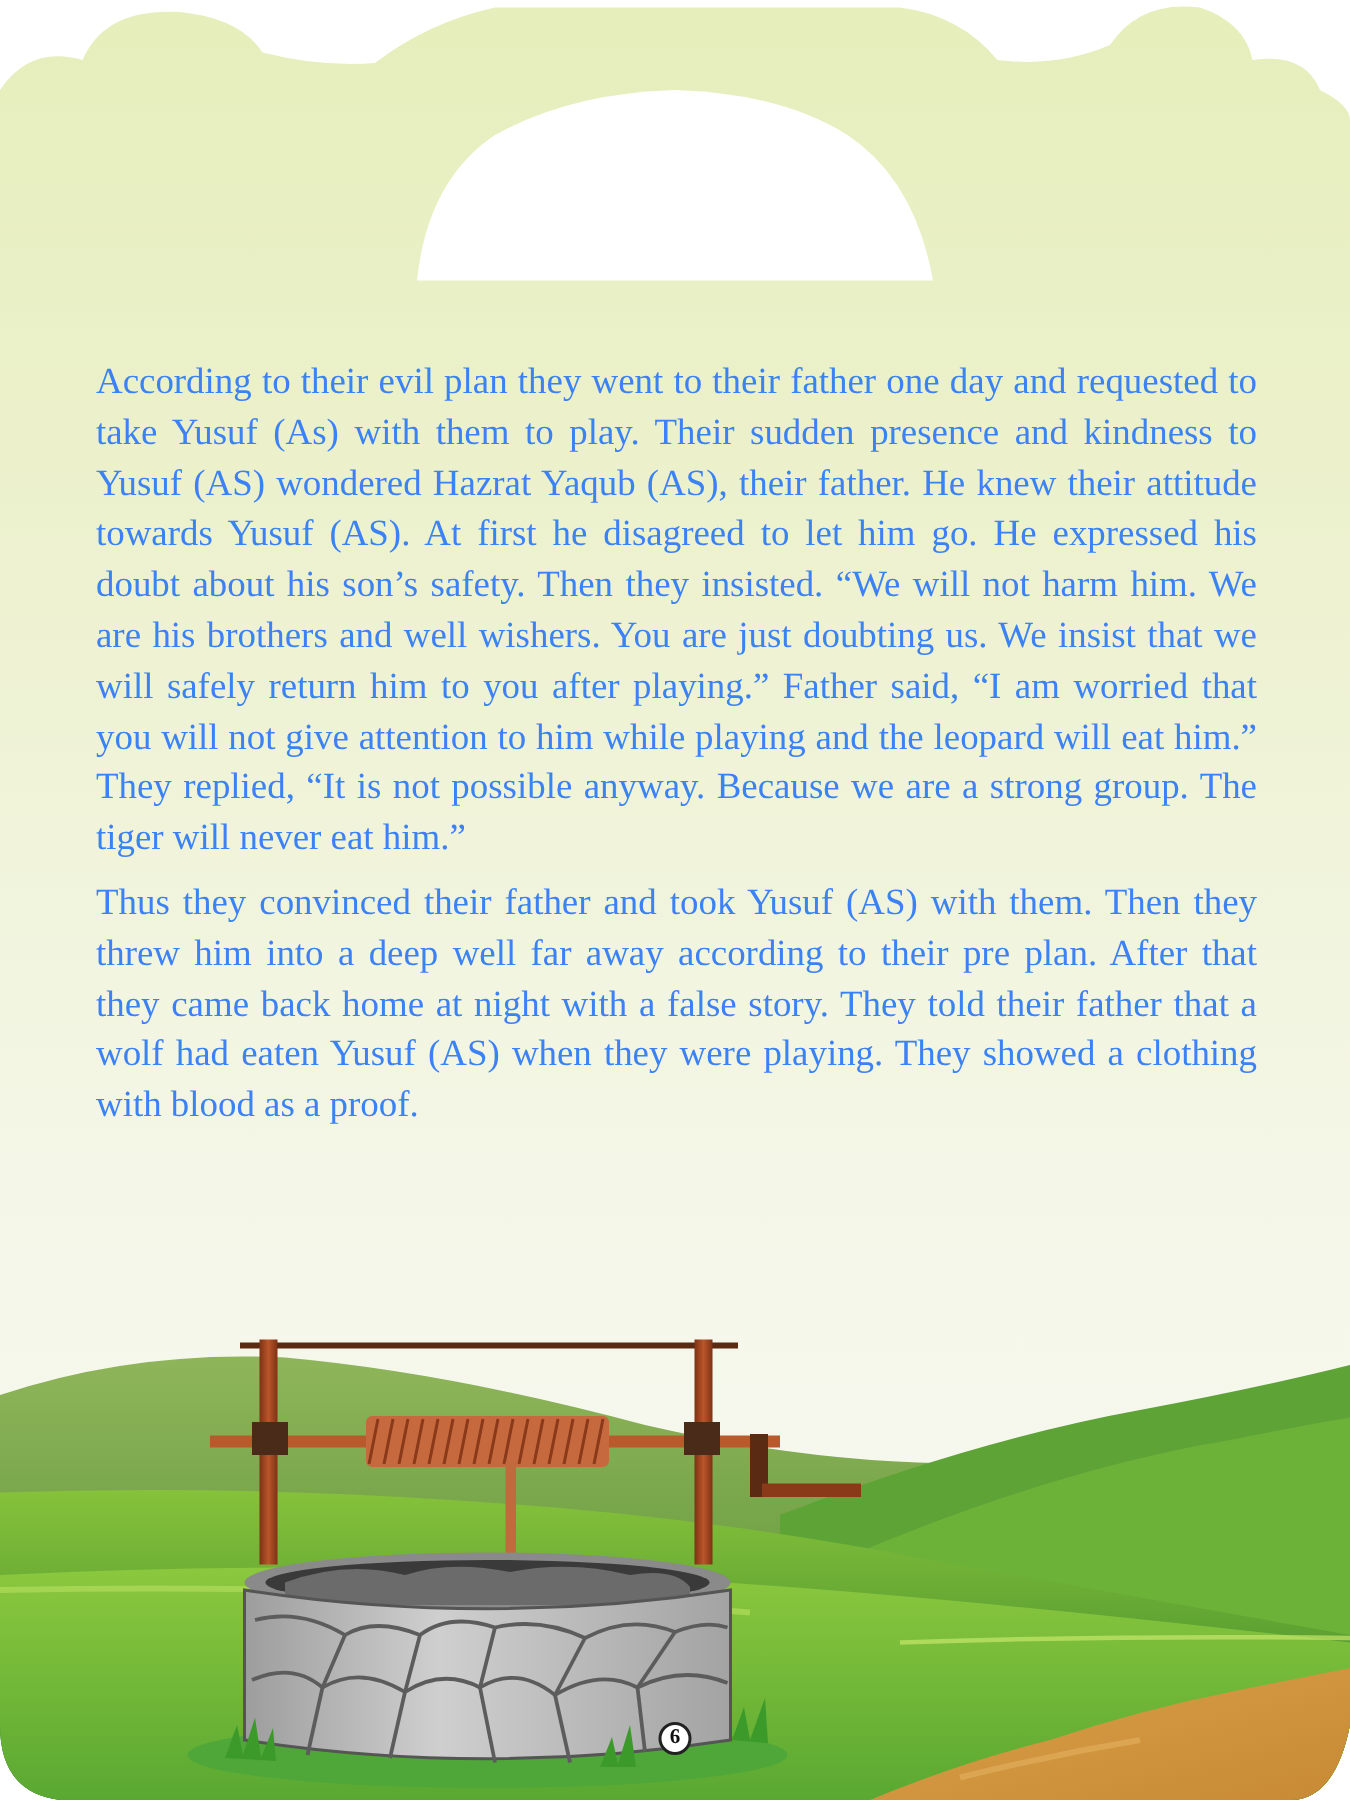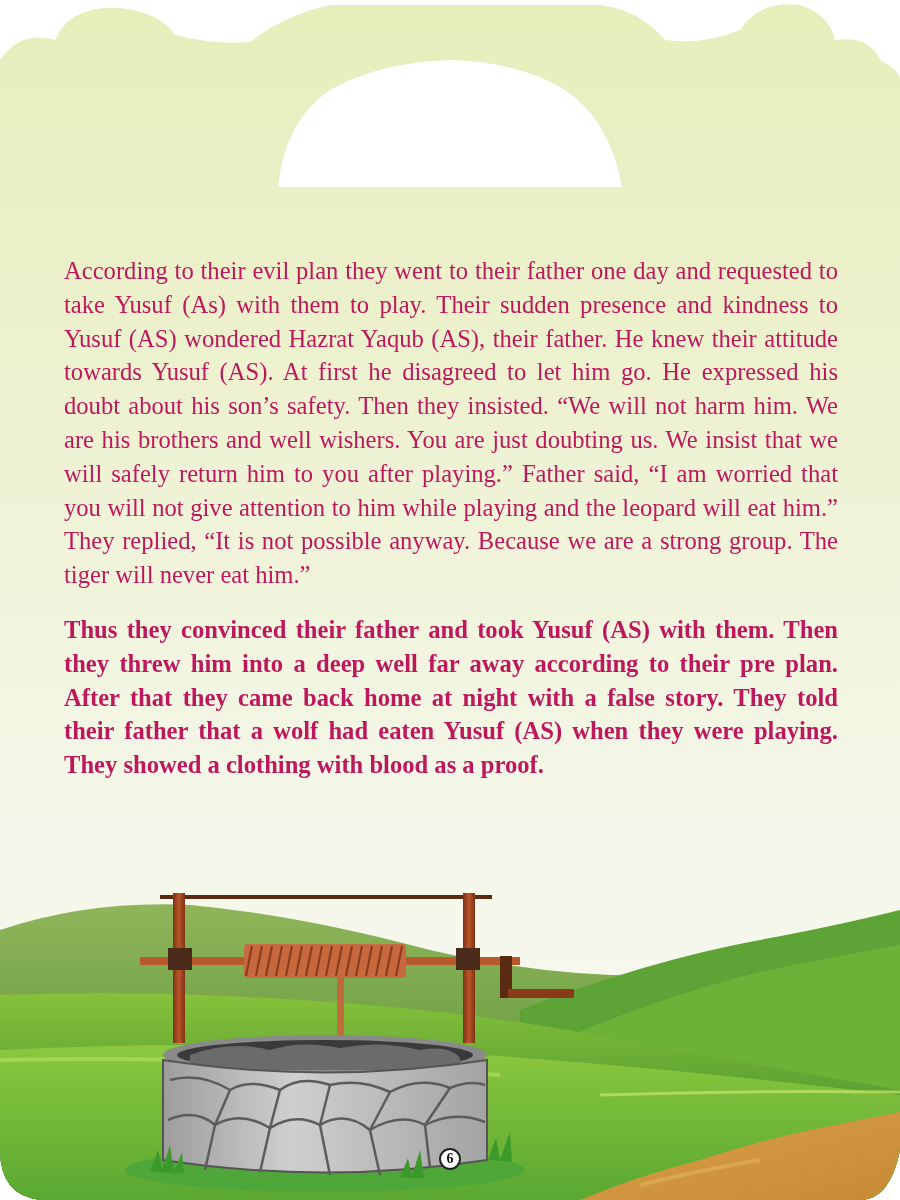--- a/index.html
+++ b/index.html
@@ -1,26 +1,26 @@
 <!DOCTYPE html>
 <html><head>
 <meta charset="utf-8">
 <style>
   html, body { margin: 0; padding: 0; }
   body { width: 900px; height: 1200px; position: relative; overflow: hidden; background: #ffffff; }
   .page { position: absolute; left: 0; top: 0; width: 900px; height: 1200px; }
   .bg-svg { position: absolute; left: 0; top: 0; width: 900px; height: 1200px; }
   .text-block {
-    position: absolute; left: 64px; top: 254px; width: 774px;
+    position: absolute; left: 64px; top: 238px; width: 774px;
     font-family: "Liberation Serif", "DejaVu Serif", serif;
-    font-size: 24.6px; line-height: 33.8px; color: #be185d;
+    font-size: 24.6px; line-height: 33.8px; color: #3b82f6;
     text-align: justify; text-align-last: left;
   }
   .para { margin: 0; }
-  .para + .para { margin-top: 21px; font-weight: bold; }
+  .para + .para { margin-top: 9px; }
   .page-num {
     position: absolute; left: 439px; top: 1148px; width: 22px; height: 22px;
     border-radius: 50%; background: #ffffff; border: 2px solid #222;
     box-sizing: border-box; font-family: "Liberation Serif", serif; font-size: 14px;
     font-weight: bold; text-align: center; line-height: 18px; color: #111;
   }
 </style>
 </head>
 <body>
 

